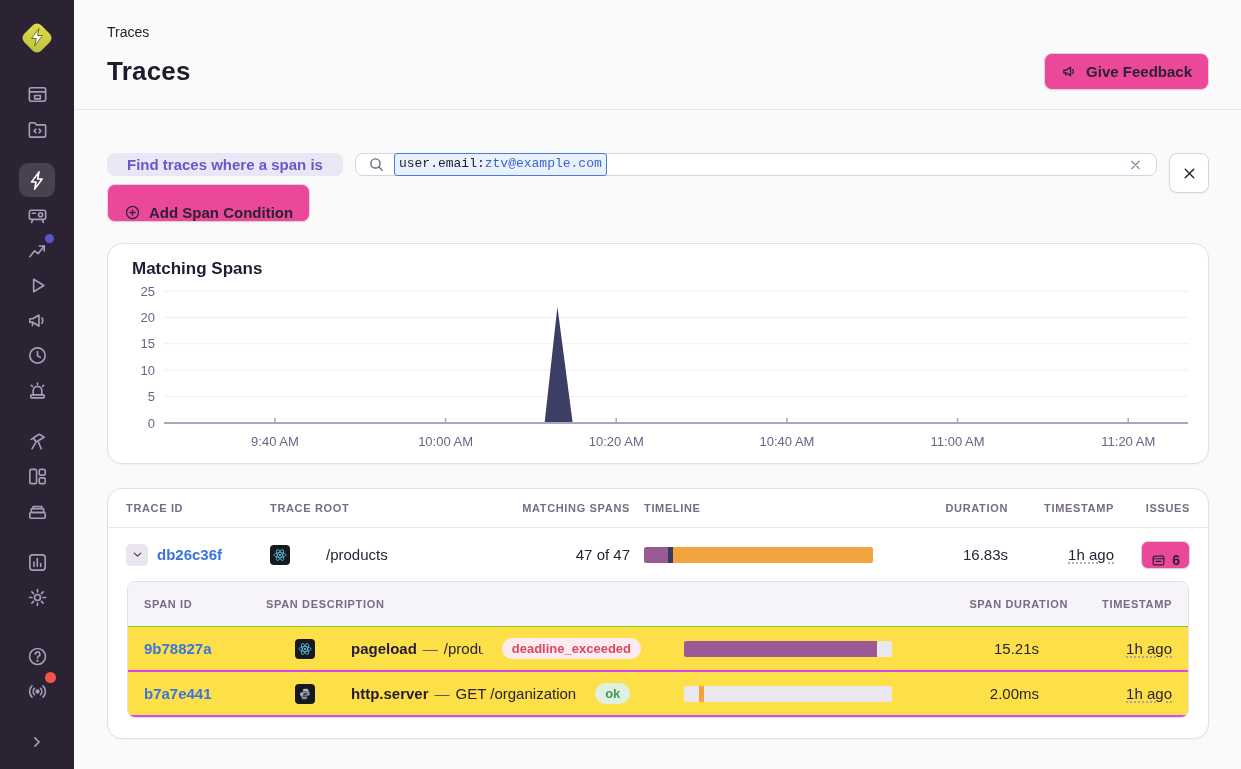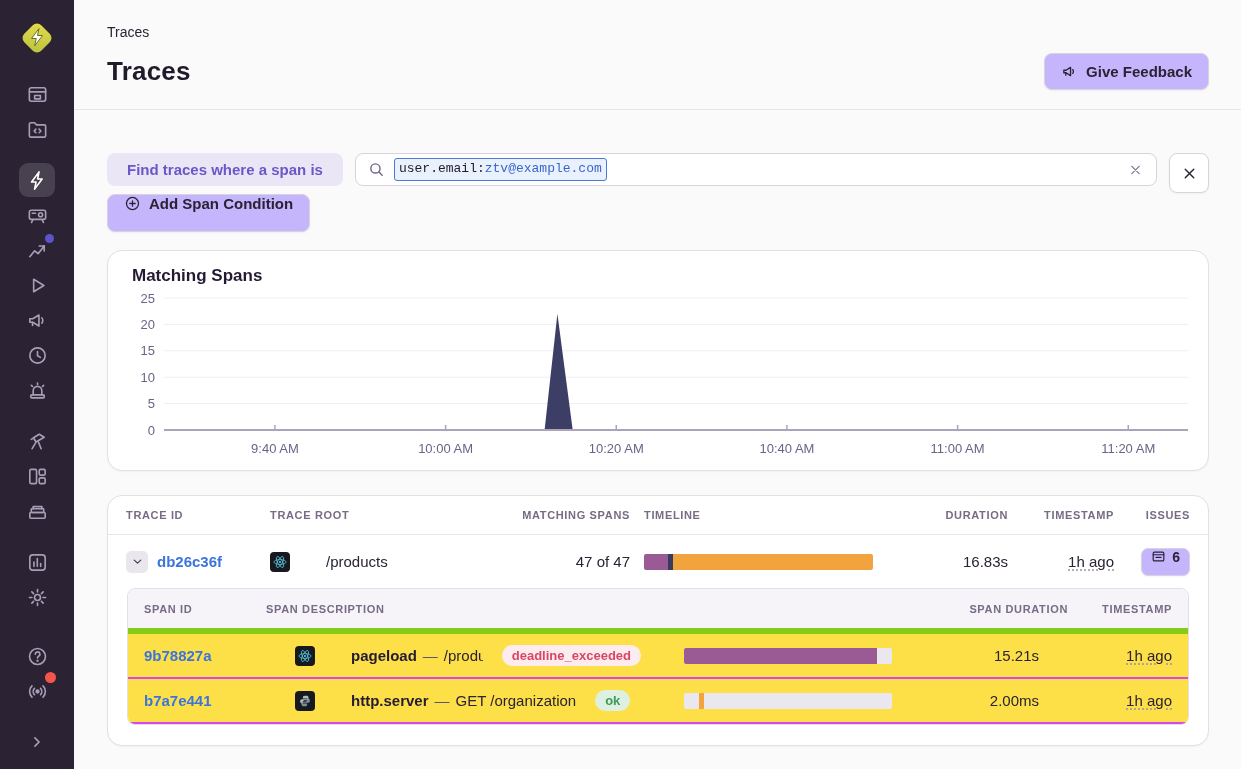--- a/index.html
+++ b/index.html
@@ -18,32 +18,32 @@
   .dot-blue { width:9px; height:9px; background:#5c54c9; top:1px; right:1px; }
   .dot-red  { width:11px; height:11px; background:#f55549; top:-2px; right:-1px; }
   .spacer { flex:1; }
 
   
   .main { flex:1; min-width:0; }
   .topbar { padding:24px 32px 0 33px; border-bottom:1px solid #e8e4ec; background:#fafafa; }
   .breadcrumb { font-size:14px; color:#2b2233; }
   .title-row { display:flex; align-items:center; justify-content:space-between; margin-top:13px; padding-bottom:19px; }
   h1.page-title { font-size:26px; font-weight:800; color:#211a2c; letter-spacing:.2px; }
-  .btn { display:inline-flex; align-items:flex-start; gap:8px; background:#c4b5fd; border:1px solid #d9d3df; border-radius:8px; font-weight:700; font-size:15px; color:#2b2233; cursor:pointer; box-shadow:0 1px 2px rgba(43,34,51,.05); }
+  .btn { display:inline-flex; align-items:flex-end; gap:8px; background:#ec4899; border:1px solid #d9d3df; border-radius:8px; font-weight:700; font-size:15px; color:#2b2233; cursor:pointer; box-shadow:0 1px 2px rgba(43,34,51,.05); }
   .feedback-btn { padding:9px 16px; }
 
   .content { padding:25px 32px 0 33px; }
 
   
   .filterbar { display:inline-flex; align-items:center; height:44px; background:#fff; border:1px solid #d9d3df; border-radius:8px; box-shadow:0 1px 2px rgba(43,34,51,.05); }
   .filter-seg { display:flex; align-items:center; gap:9px; padding:0 18px; font-size:15px; font-weight:700; height:100%; cursor:pointer; color:#2b2233; }
   .filter-div { width:1px; height:100%; background:#e4dee8; }
 
   
-  .search-row { margin-top:18px; display:flex; align-items:stretch; gap:12px; height:33px; }
+  .search-row { margin-top:18px; display:flex; align-items:stretch; gap:12px; height:23px; }
   .qpill { display:flex; align-items:center; padding:0 20px; background:#ebe6f6; color:#6b57c8; border-radius:8px; font-size:15px; font-weight:700; }
   .qbox { flex:1; display:flex; align-items:center; gap:9px; background:#fff; border:1px solid #d9d3df; border-radius:8px; padding:0 40px 0 12px; position:relative; cursor:text; }
   .token { display:inline-flex; font-family:"Liberation Mono", monospace; font-size:13px; background:#e9f1fd; border:1.5px solid #4a7ad3; border-radius:3px; padding:2px 4px; line-height:1.25; cursor:pointer; }
   .token .tk-key { color:#221a30; }
   .token .tk-val { color:#3b66c9; }
   .clear-x { position:absolute; right:13px; top:50%; transform:translateY(-50%); color:#8c7fa0; cursor:pointer; display:flex; }
   .xbtn { width:40px; height:40px; border-radius:8px; background:#fff; border:1px solid #d9d3df; display:flex; align-items:center; justify-content:center; cursor:pointer; color:#2b2233; box-shadow:0 1px 2px rgba(43,34,51,.05); }
 
   .add-btn { margin-top:8px; padding:0 16px; height:38px; }
 
@@ -66,21 +66,21 @@
   .plat { width:20px; height:20px; border-radius:4px; background:#16191d; display:flex; align-items:center; justify-content:center; flex:0 0 20px; }
   .tl { position:relative; height:16px; border-radius:2px; overflow:hidden; }
   .tl-trace { width:88%; }
   .tl-seg { position:absolute; top:0; bottom:0; }
   .ts { text-decoration:underline dotted #9b90aa; text-underline-offset:3px; }
   .issues-btn { height:28px; padding:0 9px; gap:6px; border-radius:7px; font-size:14px; justify-self:end; }
 
   
   .nested { margin:0 19px 20px; border:1px solid #e3dee8; border-radius:8px; overflow:hidden; }
   .s-grid { display:grid; grid-template-columns:108px minmax(0,1fr) 208px 104px 90px; column-gap:14px; align-items:center; padding:0 16px; }
-  .s-head { height:45px; background:#f6f4f8; border-bottom:6px solid #84cc16; }
+  .s-head { height:45px; background:#f6f4f8; border-bottom:1px solid #84cc16; }
   .s-row { height:45px; background:#fde047; border-bottom:2px solid #d946ef; font-size:15px;gap:43px; }
   .op { font-weight:700; color:#241b33; }
   .sep { color:#5f5570; margin:0 6px; }
   .badge { display:inline-flex; align-items:center; border-radius:20px; padding:3px 10px; font-size:13px; font-weight:600; margin-left:10px; white-space:nowrap; }
   .desc-txt { white-space:nowrap; overflow:hidden;margin-left:27px; }
 </style>
 </head>
 <body>
 
 <aside class="sidebar">

